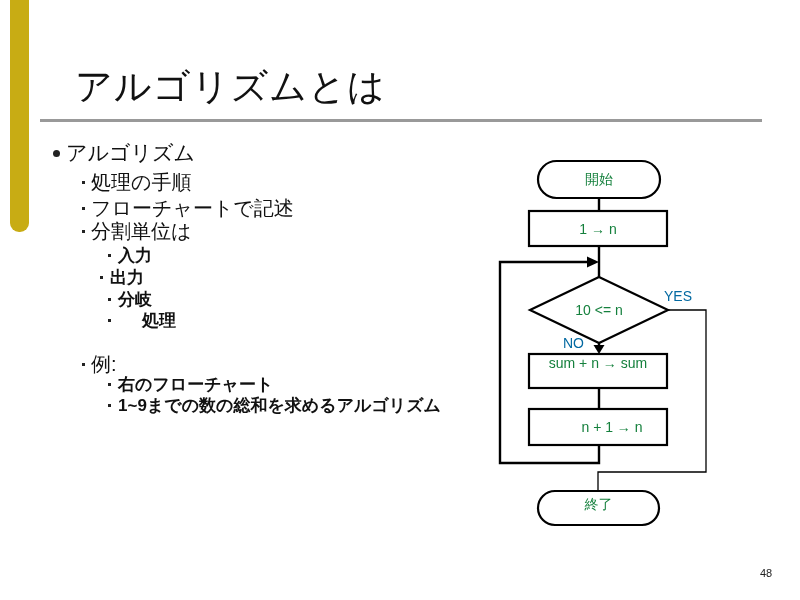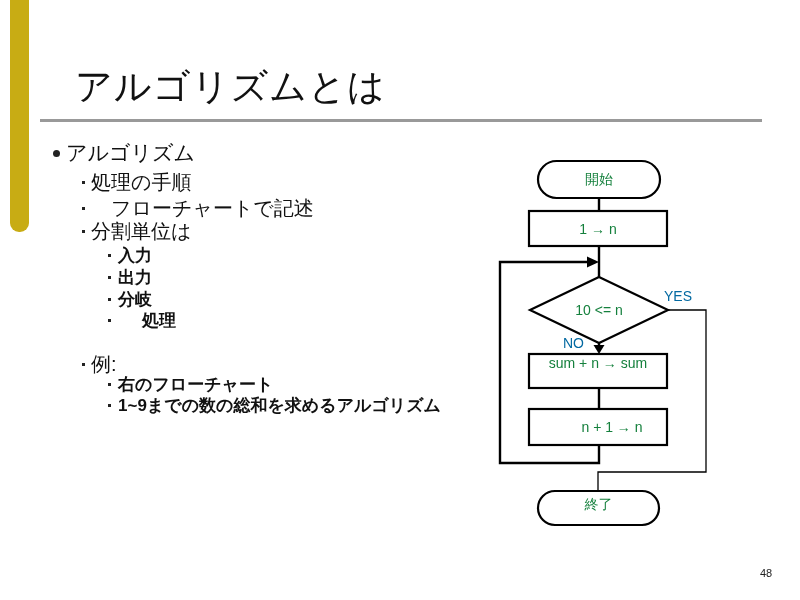--- a/index.html
+++ b/index.html
@@ -43,34 +43,34 @@
 
   <div class="o-row l1" style="left:53px;top:139px;">
     <span class="dot"></span>
     <span class="txt">アルゴリズム</span>
   </div>
 
   <div class="o-row l2" style="left:82px;top:169px;">
     <span class="dot"></span>
     <span class="txt">処理の手順</span>
   </div>
-  <div class="o-row l2" style="left:82px;top:195px;gap:20px;">
+  <div class="o-row l2" style="left:82px;top:195px;">
     <span class="dot"></span>
     <span class="txt">フローチャートで記述</span>
   </div>
   <div class="o-row l2" style="left:82px;top:218px;">
     <span class="dot"></span>
     <span class="txt">分割単位は</span>
   </div>
 
   <div class="o-row l3" style="left:108px;top:244px;">
     <span class="dot"></span>
     <span class="txt">入力</span>
   </div>
-  <div class="o-row l3" style="left:108px;top:266px;">
+  <div class="o-row l3" style="left:100px;top:266px;">
     <span class="dot"></span>
     <span class="txt">出力</span>
   </div>
   <div class="o-row l3" style="left:108px;top:288px;">
     <span class="dot"></span>
     <span class="txt">分岐</span>
   </div>
   <div class="o-row l3" style="left:108px;top:309px;gap:24px;">
     <span class="dot"></span>
     <span class="txt">処理</span>

